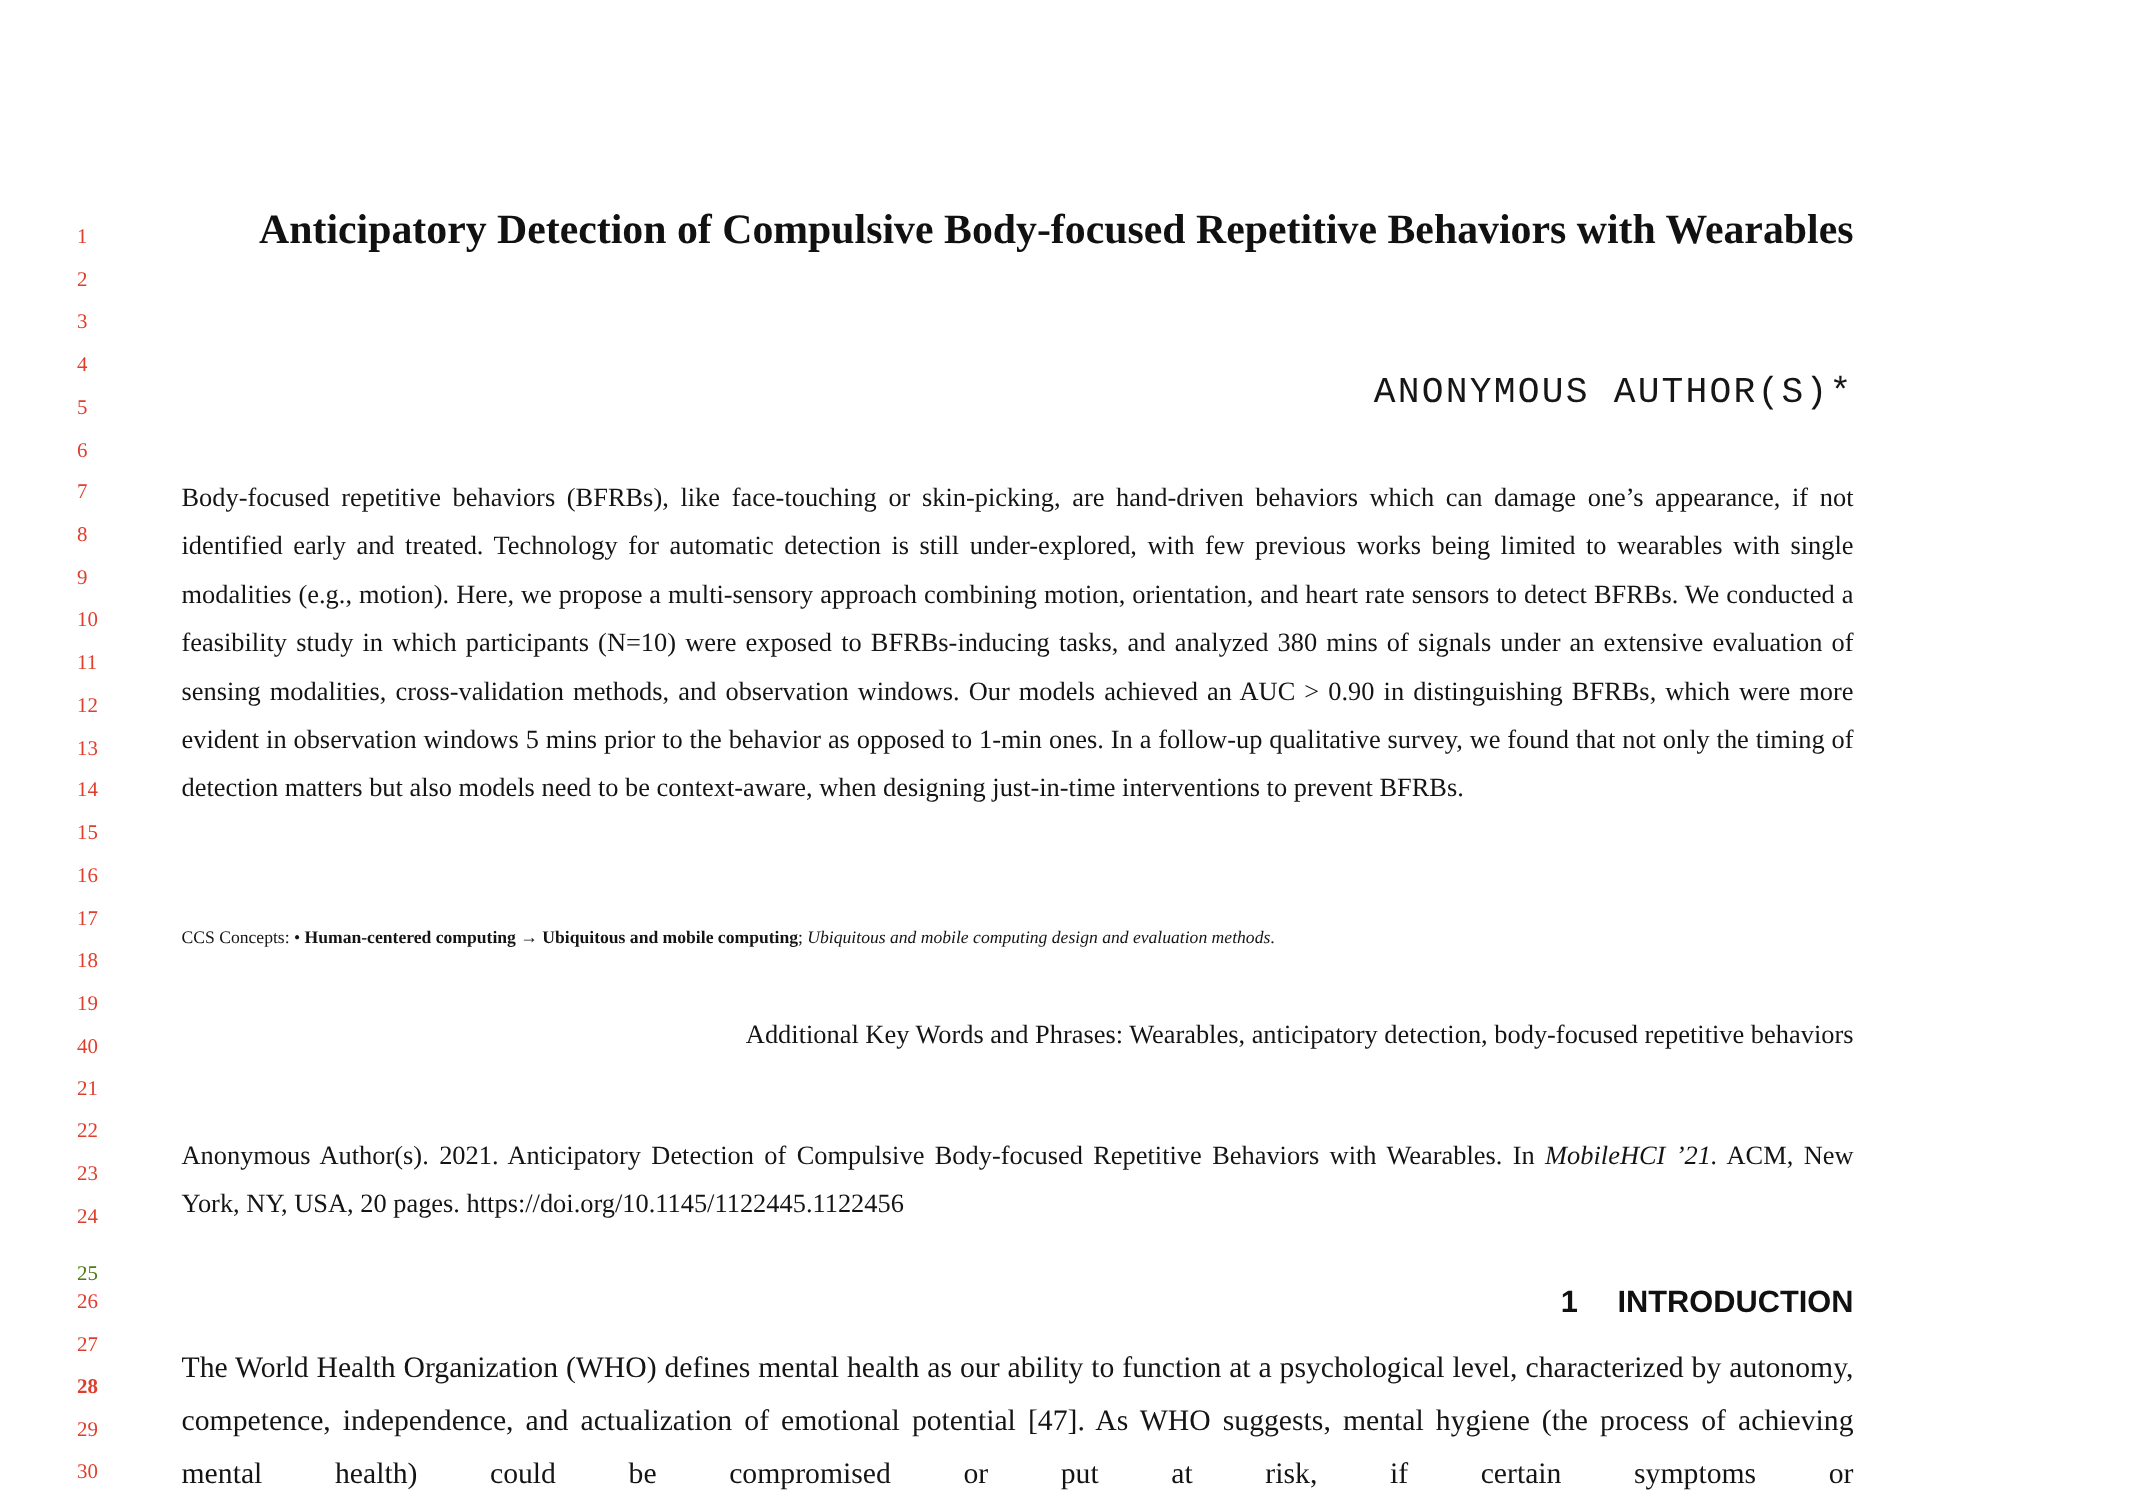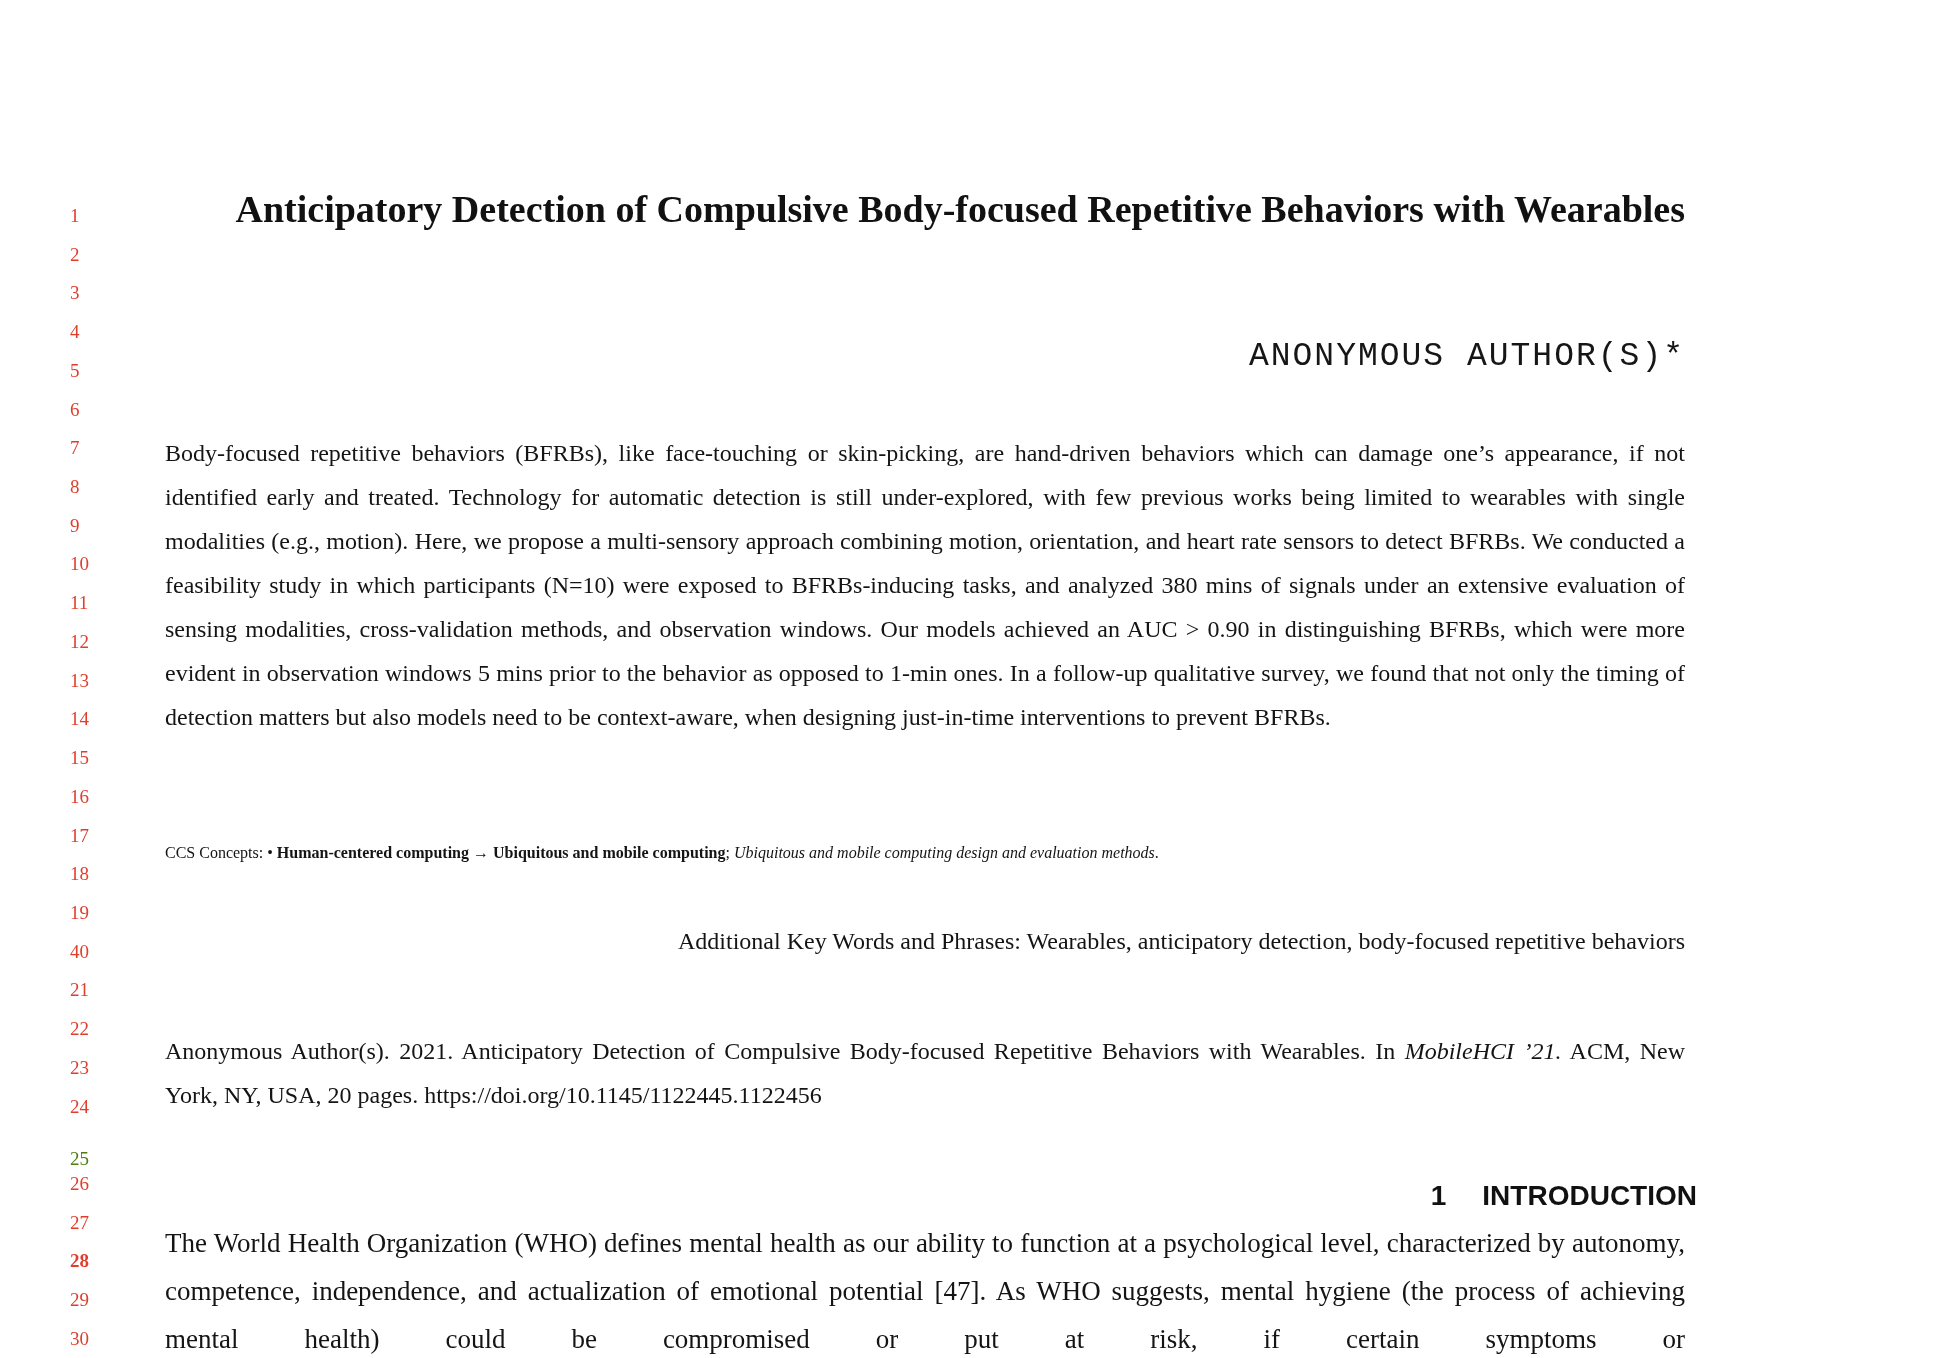--- a/index.html
+++ b/index.html
@@ -74,21 +74,21 @@
   }
   .acm-ref{
     top:1029px;
     margin:0;
     font-size:24px;
     line-height:44px;
     text-align:justify;
   }
   .section-heading{
     top:1164px;
-    margin:12px;
+    margin:0;
     font-family:"Liberation Sans","DejaVu Sans",sans-serif;
     font-size:28px;
     line-height:40px;
     font-weight:700;
     color:#111111;
   }
   .section-number{display:inline-block;margin-right:36px;}
   .intro-par{
     top:1219px;
     margin:0;

